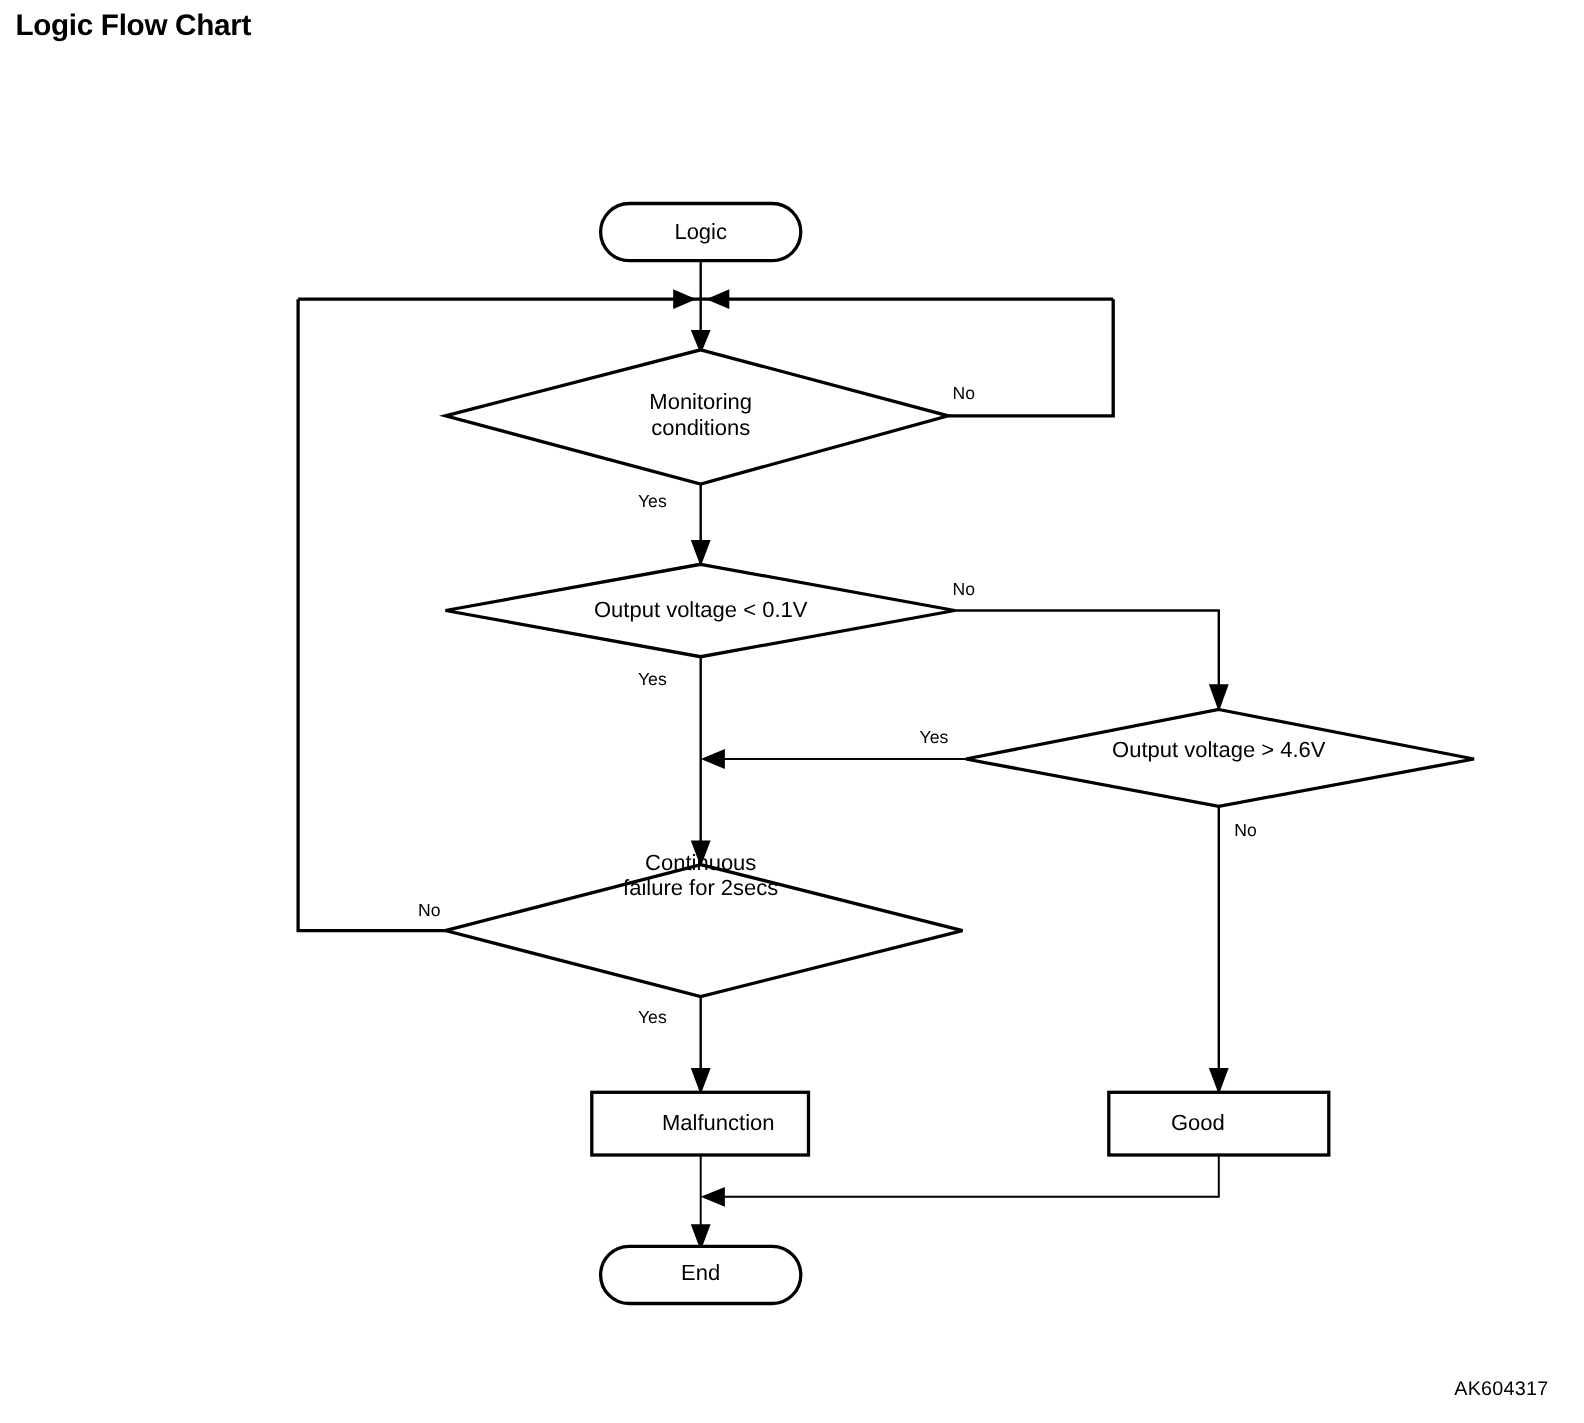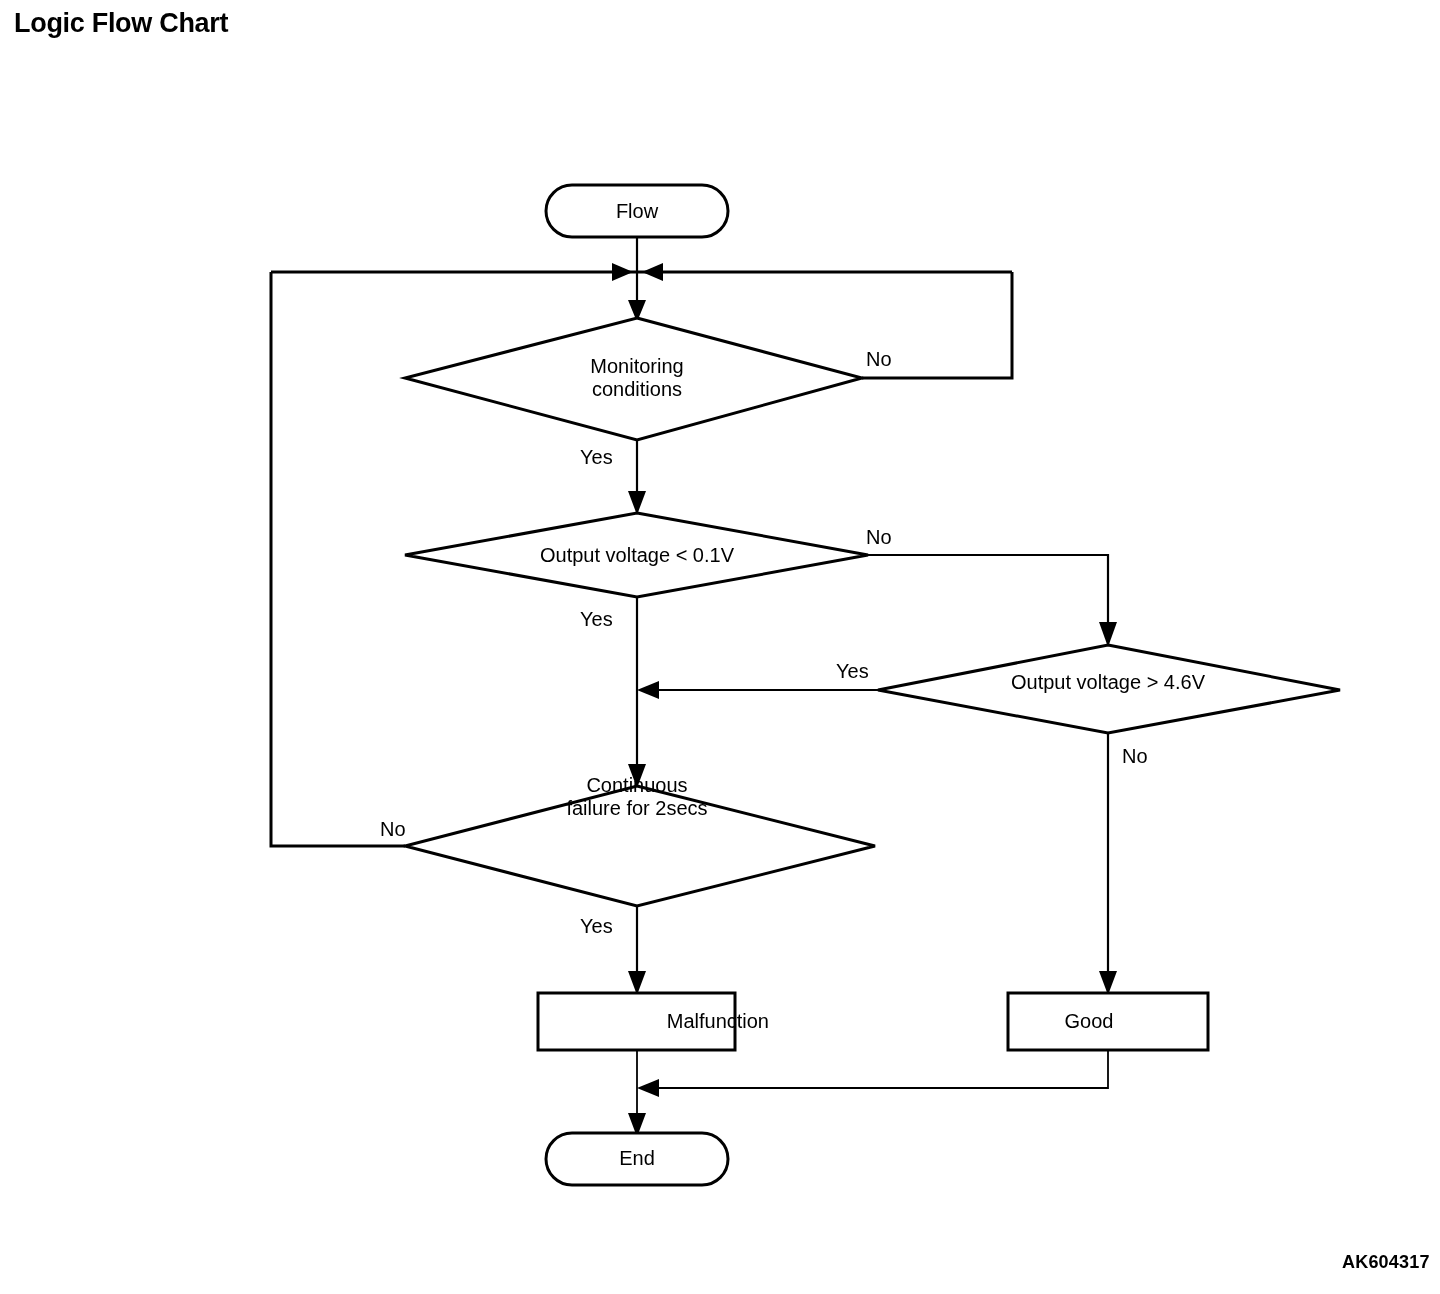--- a/index.html
+++ b/index.html
@@ -24,43 +24,42 @@
     font-weight: bold;
     letter-spacing: -0.3px;
     white-space: nowrap;
     text-align: right;
   }
   #diagram-code {
     position: absolute;
     left: 1322px;
     top: 1252px;
     font-size: 18px;
-    font-weight: bold;
+    font-weight: normal;
     letter-spacing: 0.2px;
     white-space: nowrap;
-    margin-left: 20px;
   }
   #flow-canvas {
     position: absolute;
     left: 0;
     top: 0;
     width: 1440px;
     height: 1294px;
   }
   .node-label {
     position: absolute;
     text-align: center;
     font-size: 20px;
     line-height: 23px;
     white-space: pre;
     pointer-events: none;
   }
   .edge-label {
     position: absolute;
-    font-size: 20px;
+    font-size: 16px;
     line-height: 22px;
     white-space: nowrap;
     pointer-events: none;
   }
 </style>
 </head>
 <body>
 
 <div id="page-title">Logic Flow Chart</div>
 
@@ -122,33 +121,33 @@
 
     <path d="M 1108 1050 L 1108 1088 L 648 1088" stroke-width="1.8"></path>
     <polygon points="659,1079 637,1088 659,1097" fill="#000" stroke="none"></polygon>
 
     <rect x="546" y="185" width="182" height="52" rx="26" ry="26" stroke-width="3" fill="#fff"></rect>
 
     <rect x="546" y="1133" width="182" height="52" rx="26" ry="26" stroke-width="3" fill="#fff"></rect>
   </g>
 </svg>
 
-<div class="node-label" style="left:537px; top:200px; width:200px;">Flow</div>
+<div class="node-label" style="left:537px; top:200px; width:200px;">Logic</div>
 
 <div class="node-label" style="left:537px; top:355px; width:200px;">Monitoring
 conditions</div>
 
 <div class="node-label" style="left:477px; top:544px; width:320px;text-align:center;">Output voltage &lt; 0.1V</div>
 
 <div class="node-label" style="left:948px; top:671px; width:320px;">Output voltage &gt; 4.6V</div>
 
 <div class="node-label" style="left:517px; top:774px; width:240px;">Continuous
 failure for 2secs</div>
 
-<div class="node-label" style="left:537px; top:1010px; width:232px;text-align:right;">Malfunction</div>
+<div class="node-label" style="left:537px; top:1010px; width:232px;">Malfunction</div>
 
 <div class="node-label" style="left:1008px; top:1010px; width:162px;">Good</div>
 
 <div class="node-label" style="left:537px; top:1147px; width:200px;">End</div>
 
 <div class="edge-label" style="left:580px; top:446px;">Yes</div>
 
 <div class="edge-label" style="left:866px; top:348px;">No</div>
 
 <div class="edge-label" style="left:580px; top:608px;">Yes</div>

